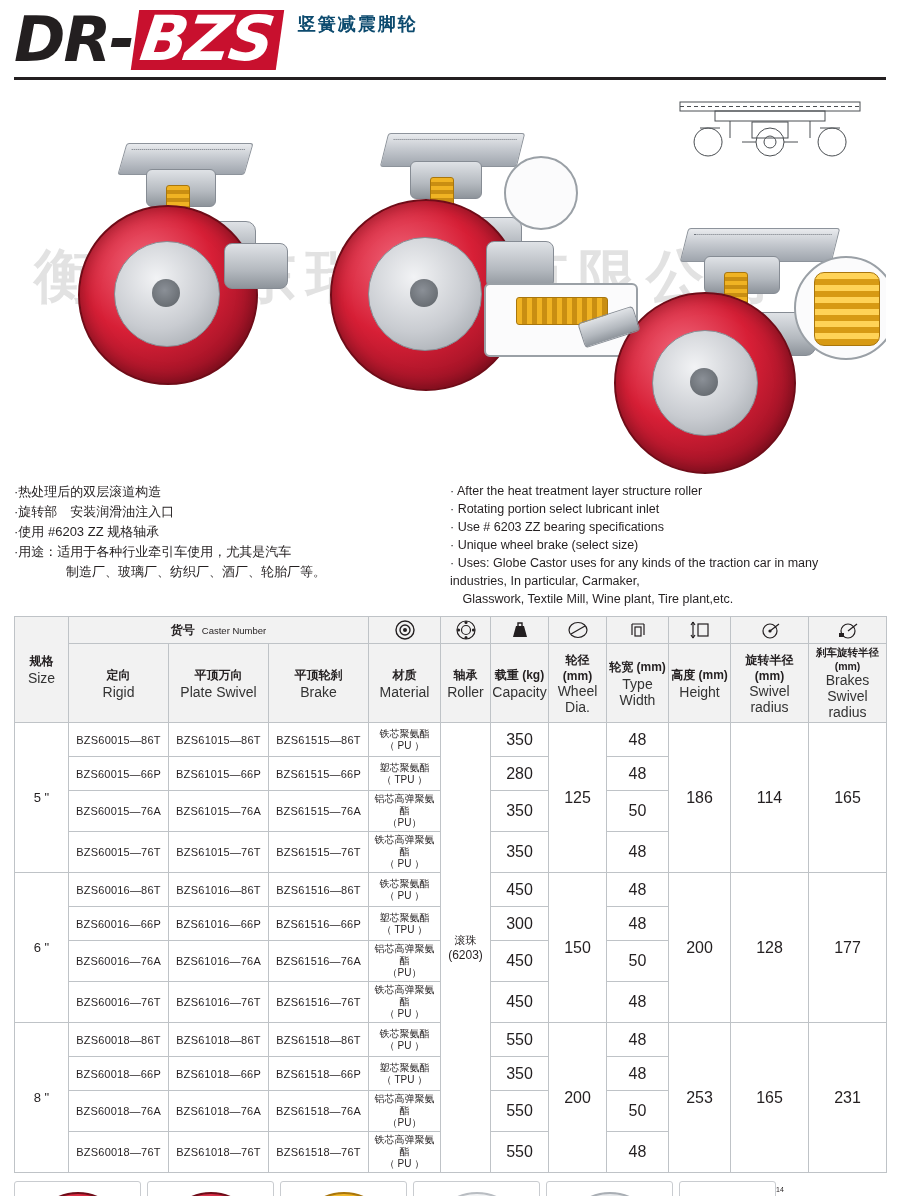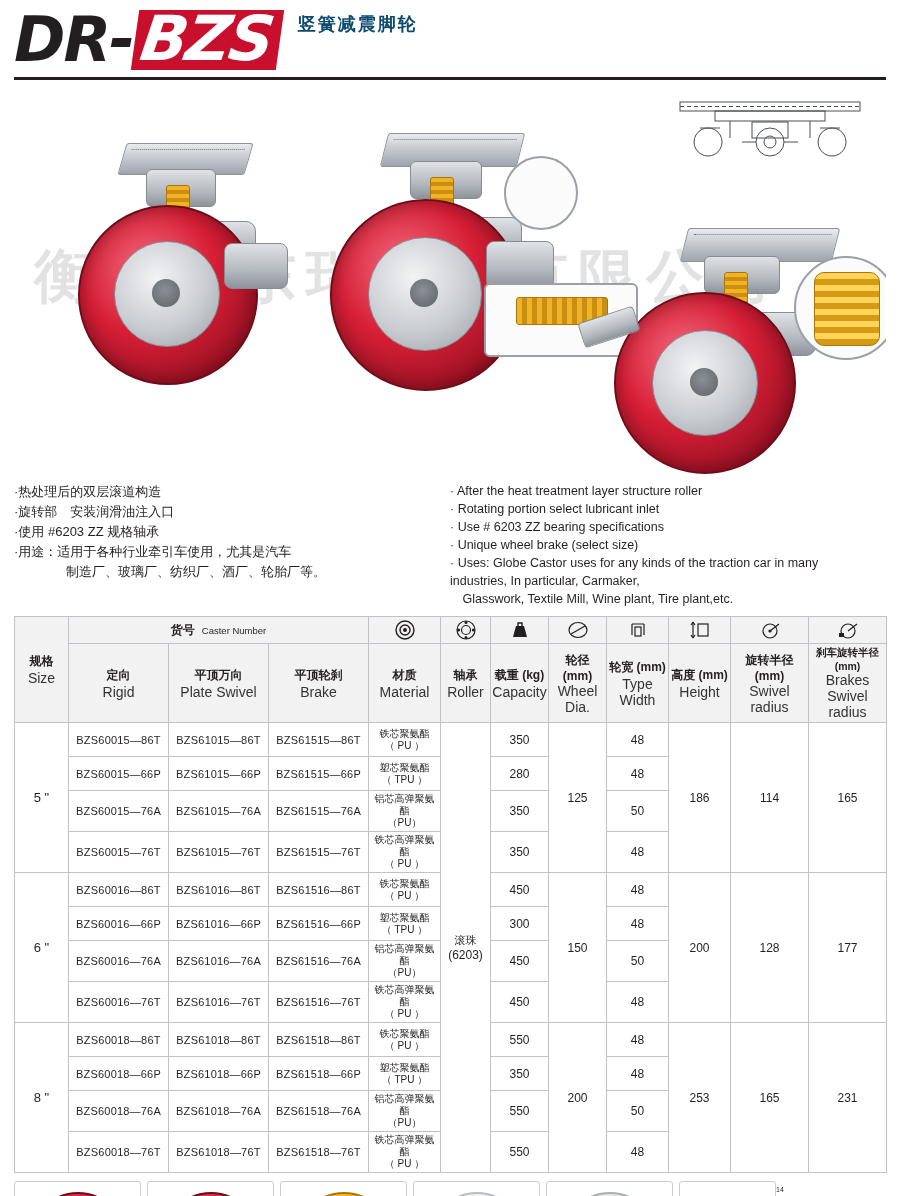--- a/index.html
+++ b/index.html
@@ -172,21 +172,21 @@
     vertical-align:middle;
     padding:2px 1px;
   }
   table.spec thead td{
     background:#f2f2f2;
     font-weight:normal;
     height:22px;
   }
   .hdr-cn{font-size:12px;font-weight:bold;display:block;}
   .hdr-en{font-size:14px;display:block;color:#333;}
-  .cellnum{font-size:12px;}
+  .cellnum{font-size:16px;}
   .model{font-size:11px;letter-spacing:0.2px;}
   .mat{font-size:10px;line-height:12px;}
   .size-cell{font-size:13px;}
   .row-h td{height:29px;}
   .thick-top td{border-top:2px solid #8a8f95;}
   .icon-cell{height:26px;}
   .icon-svg{display:block;margin:0 auto;}
 
   
   .gallery{

